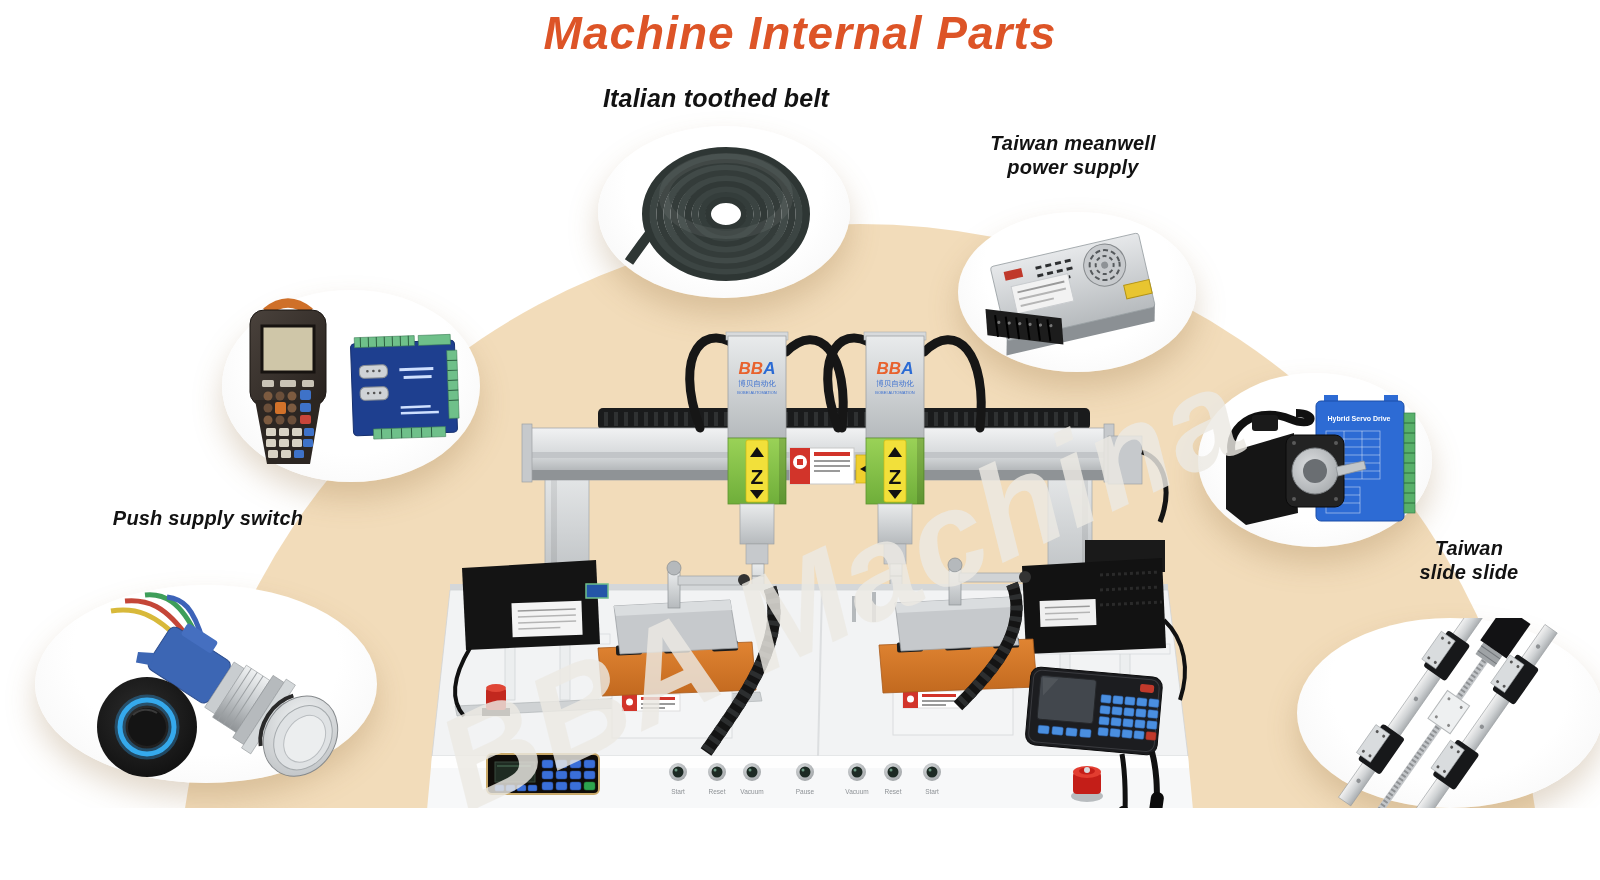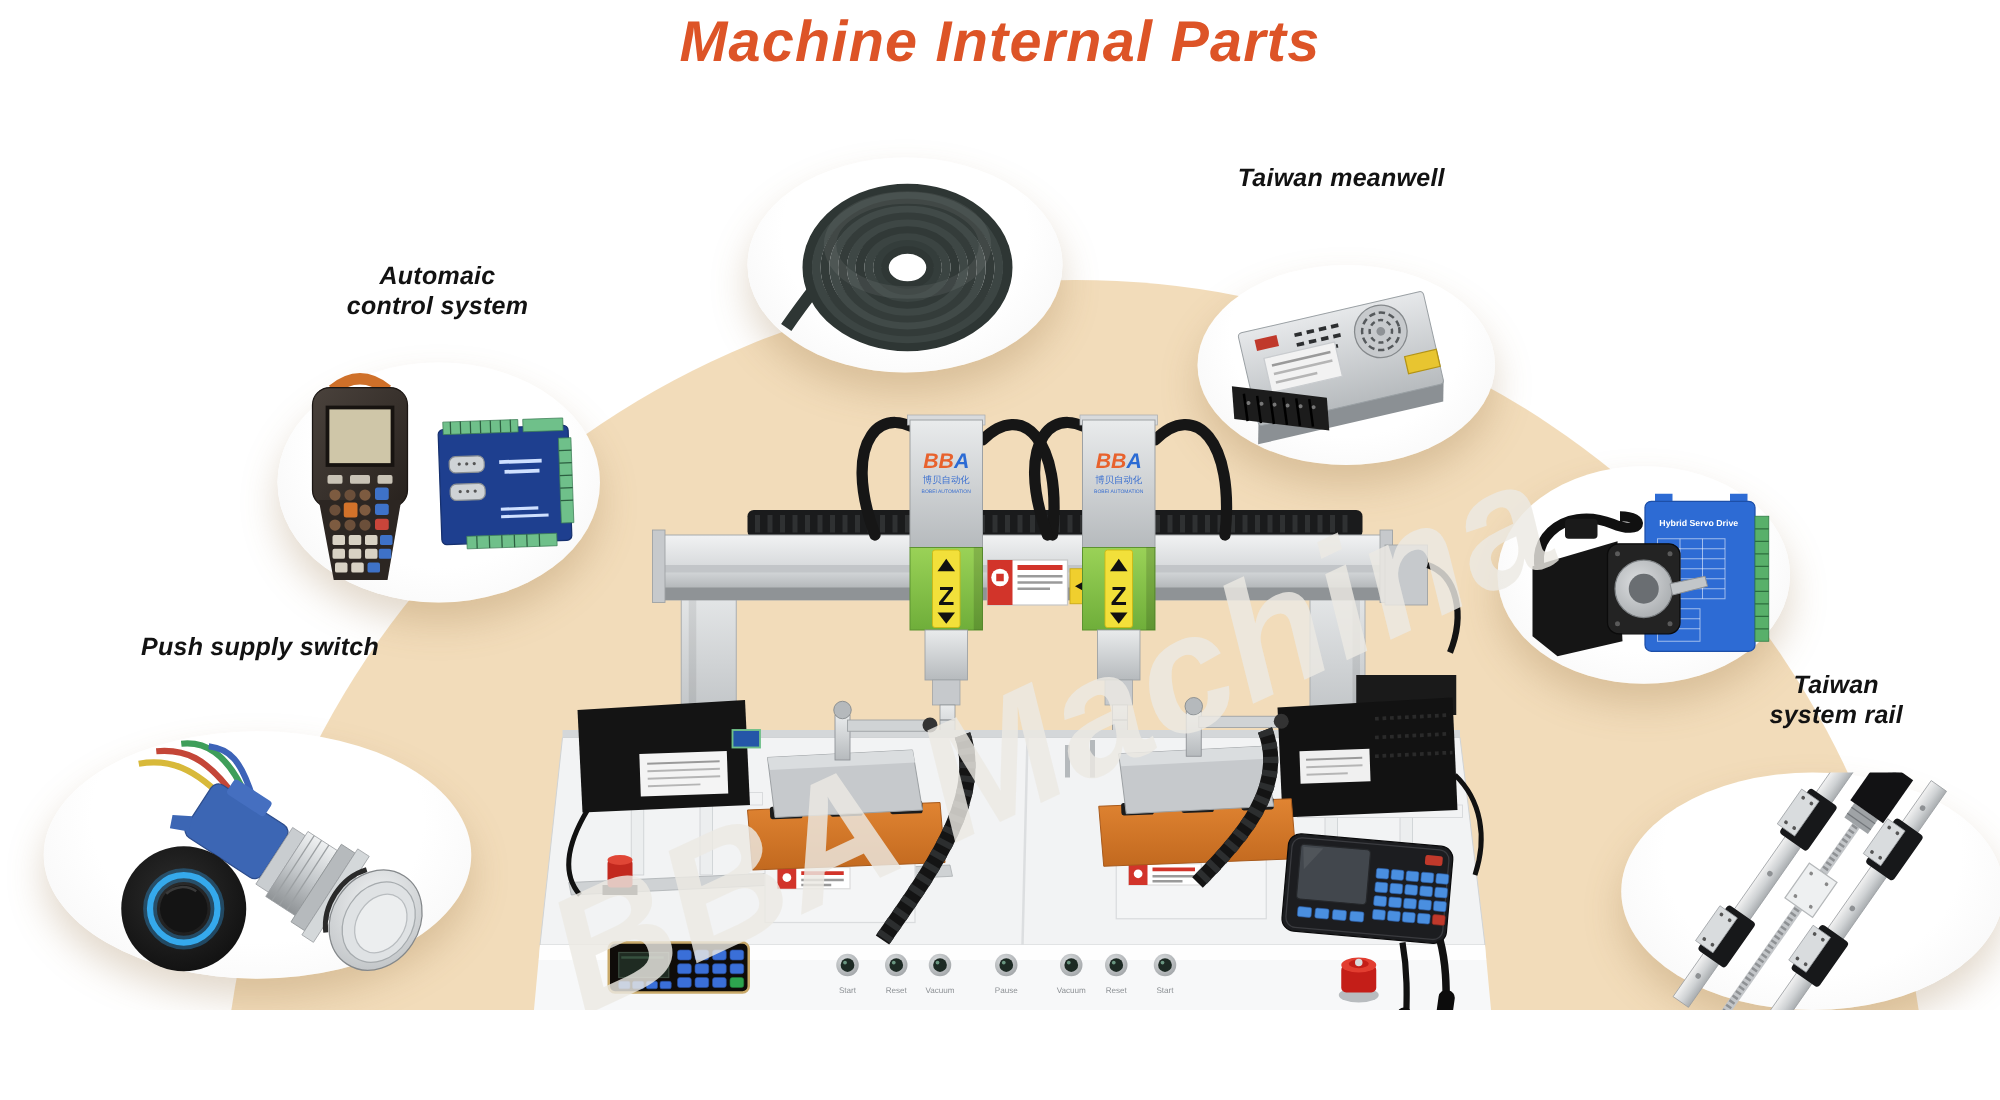--- a/index.html
+++ b/index.html
@@ -23,31 +23,29 @@
 </style>
 </head>
 <body>
 
 <div class="stage">
 
   <div class="dome"></div>
 
   <div class="title">Machine Internal Parts</div>
 
+  <div class="part-label" style="left:516px;top:84px;width:400px;font-size:25px;">Italian toothed belt</div>
   <div class="part-label" style="left:923px;top:132px;width:300px;">
     <div>Taiwan meanwell</div>
-  </div>
-  <div class="part-label" style="left:200px;top:210px;width:300px;">
-    <div>Automaic</div>
-    <div>control system</div>
+    <div>power supply</div>
   </div>
   <div class="part-label" style="left:53px;top:507px;width:310px;">Push supply switch</div>
   <div class="part-label" style="left:1364px;top:537px;width:210px;">
     <div>Taiwan</div>
-    <div>system rail</div>
+    <div>slide slide</div>
   </div>
 
   <div class="oval" style="left:598px;top:126px;width:252px;height:172px;">
     <svg width="252" height="172" viewBox="0 0 252 172">
       <g>
         <path d="M 56 102 Q 42 120 31 136" stroke="#2e3634" stroke-width="10" fill="none"></path>
         <ellipse cx="128" cy="88" rx="80" ry="63" fill="none" stroke="#2e3634" stroke-width="8"></ellipse>
         <ellipse cx="128" cy="88" rx="73" ry="57" fill="none" stroke="#3c4543" stroke-width="7"></ellipse>
         <ellipse cx="128" cy="88" rx="66" ry="51.5" fill="none" stroke="#333b39" stroke-width="7"></ellipse>
         <ellipse cx="128" cy="88" rx="59" ry="46" fill="none" stroke="#414a48" stroke-width="7"></ellipse>

